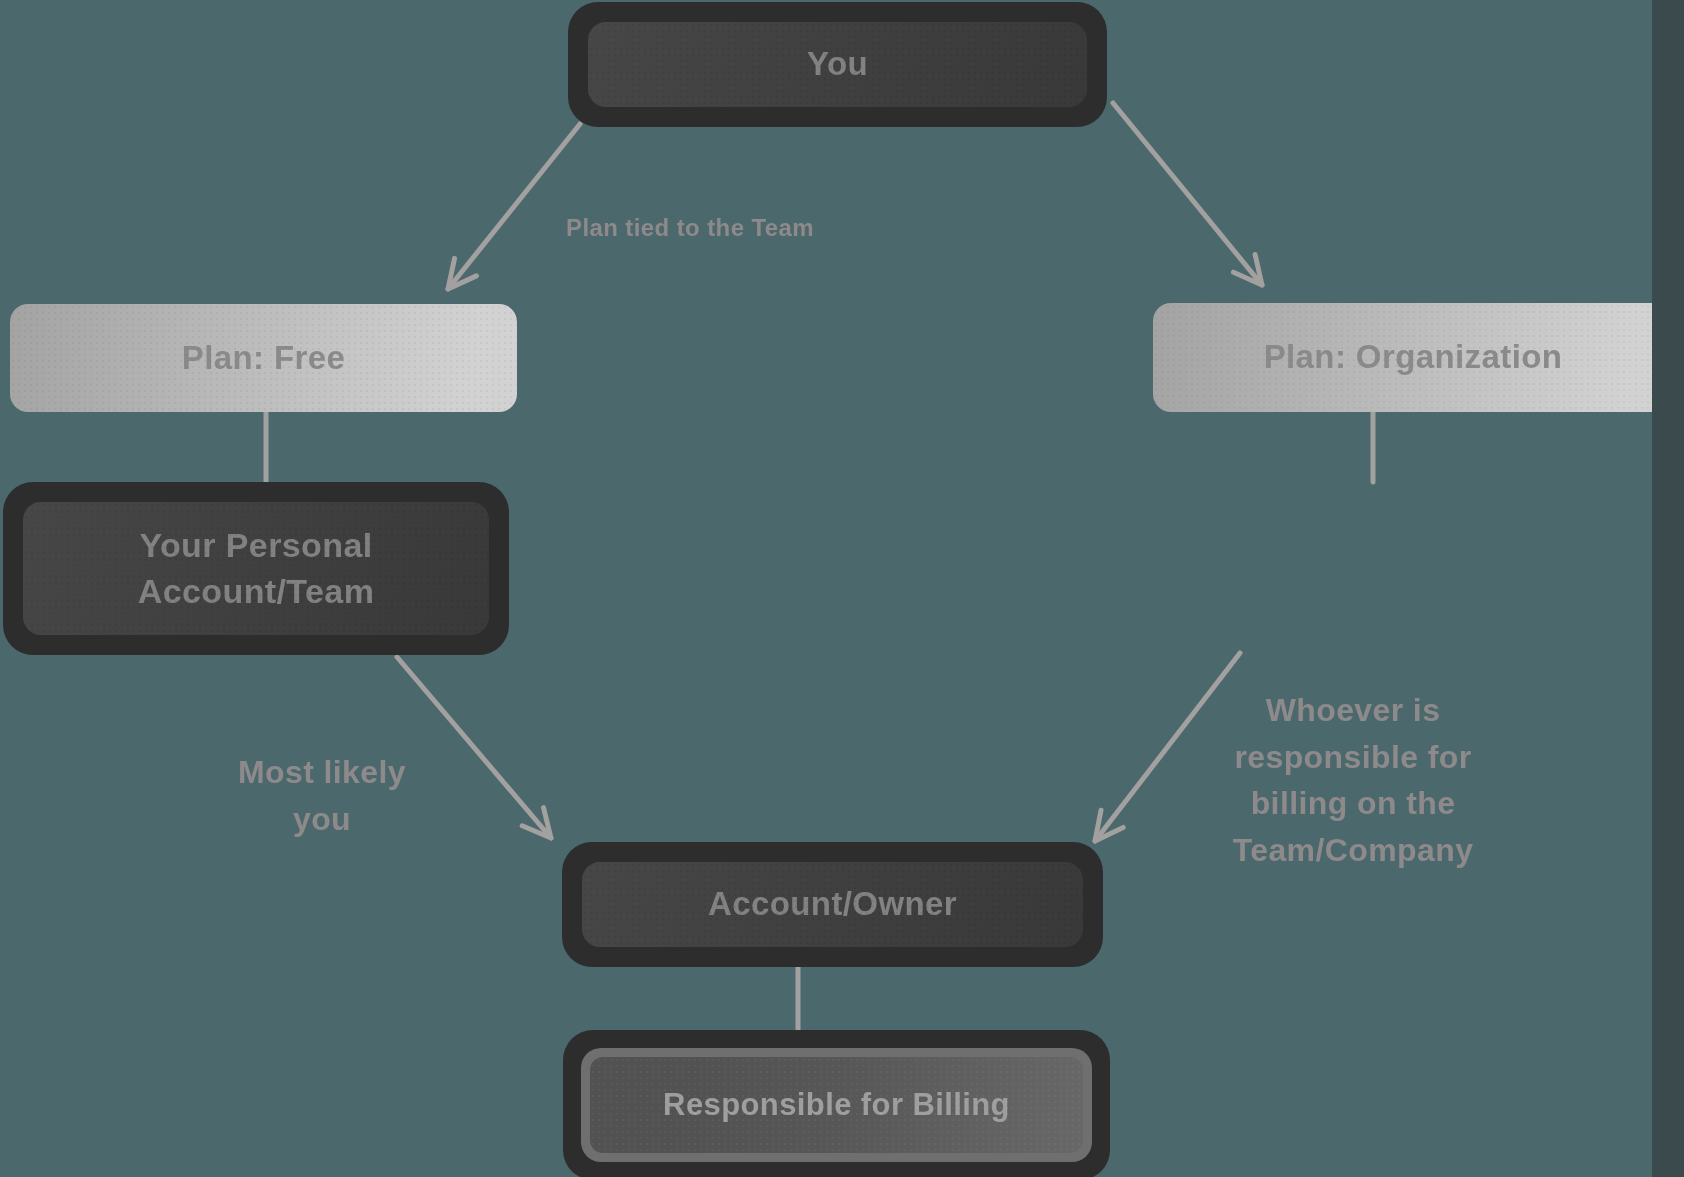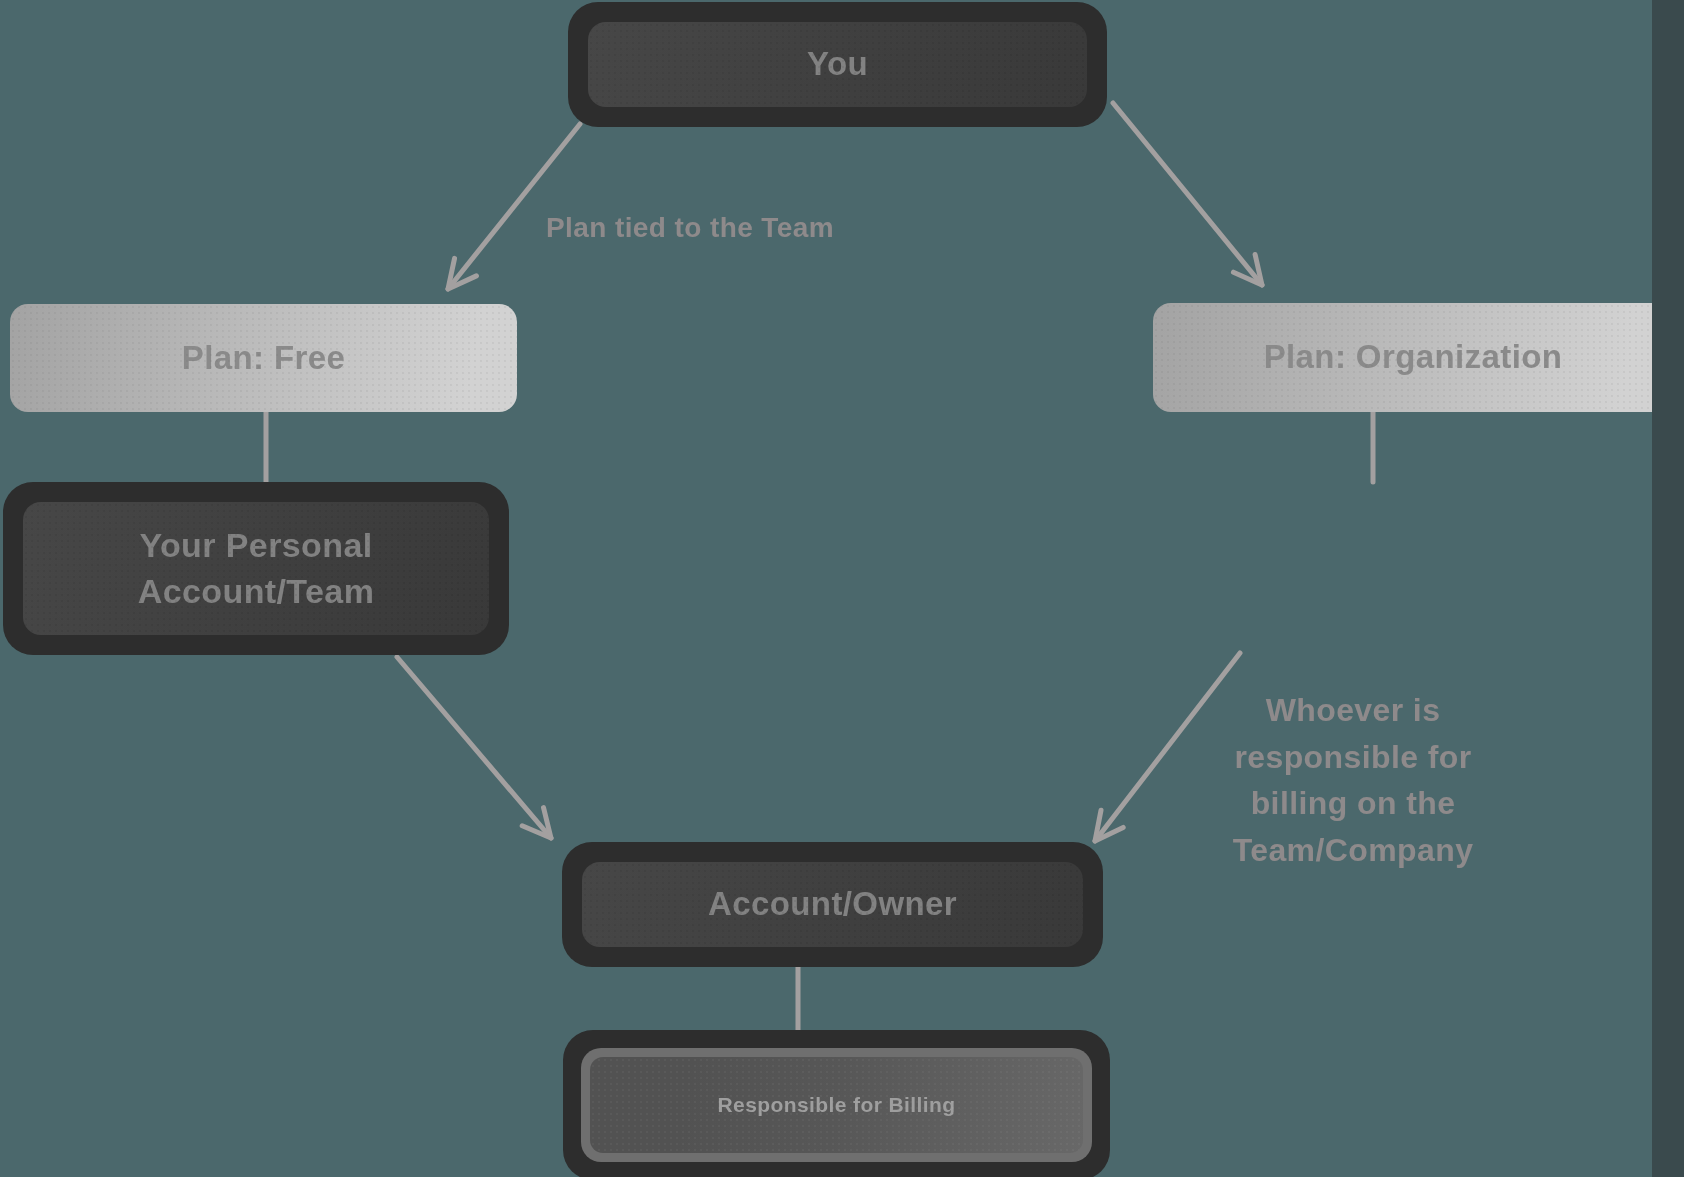--- a/index.html
+++ b/index.html
@@ -111,32 +111,32 @@
   }
   .node.billing-style .panel::before {
     content: "";
     position: absolute; inset: 0;
     border-radius: inherit;
     background-image: radial-gradient(rgba(255,255,255,0.10) 1.1px, transparent 1.5px);
     background-size: 6px 6px;
     opacity: 0.4;
     pointer-events: none;
   }
-  .node.billing-style .label { color: var(--billing-text, #9e9e9e); font-size: 21px; }
+  .node.billing-style .label { color: var(--billing-text, #9e9e9e); font-size: 31px; }
   
   .annotation {
     position: absolute;
     transform: translate(-50%, -50%);
     color: var(--annotation-text, #8e8a8b);
     font-weight: 700;
     text-align: center;
     white-space: pre-line;
     letter-spacing: 0.4px;
   }
-  .annotation.single { white-space: nowrap; font-size: 28px; }
+  .annotation.single { white-space: nowrap; font-size: 24px; }
   .annotation.multi { font-size: 32px; line-height: 1.46; }
 
   
   #node-you        { left: 568px;  top: 2px;    width: 539px; height: 125px; }
   #node-plan-free  { left: 10px;   top: 304px;  width: 507px; height: 108px; }
   #node-plan-org   { left: 1153px; top: 303px;  width: 520px; height: 109px; }
   #node-personal   { left: 3px;    top: 482px;  width: 506px; height: 173px; }
   #node-company    { left: 1145px; top: 482px;  width: 540px; height: 173px; }
   #node-manager    { left: 562px;  top: 842px;  width: 541px; height: 125px; }
   #node-billing    { left: 563px;  top: 1030px; width: 547px; height: 150px; }
@@ -199,19 +199,21 @@
   <div class="node billing-style" id="node-billing">
     <div class="ring">
       <div class="panel">
         <span class="label">Responsible for Billing</span>
       </div>
     </div>
   </div>
 
   <div class="annotation single" id="ann-plan-tied">Plan tied to the Team</div>
 
+  <div class="annotation multi" id="ann-most-likely">Most likely
+you</div>
 
   <div class="annotation multi" id="ann-whoever">Whoever is
 responsible for
 billing on the
 Team/Company</div>
 
 </div>
 
 </body></html>

